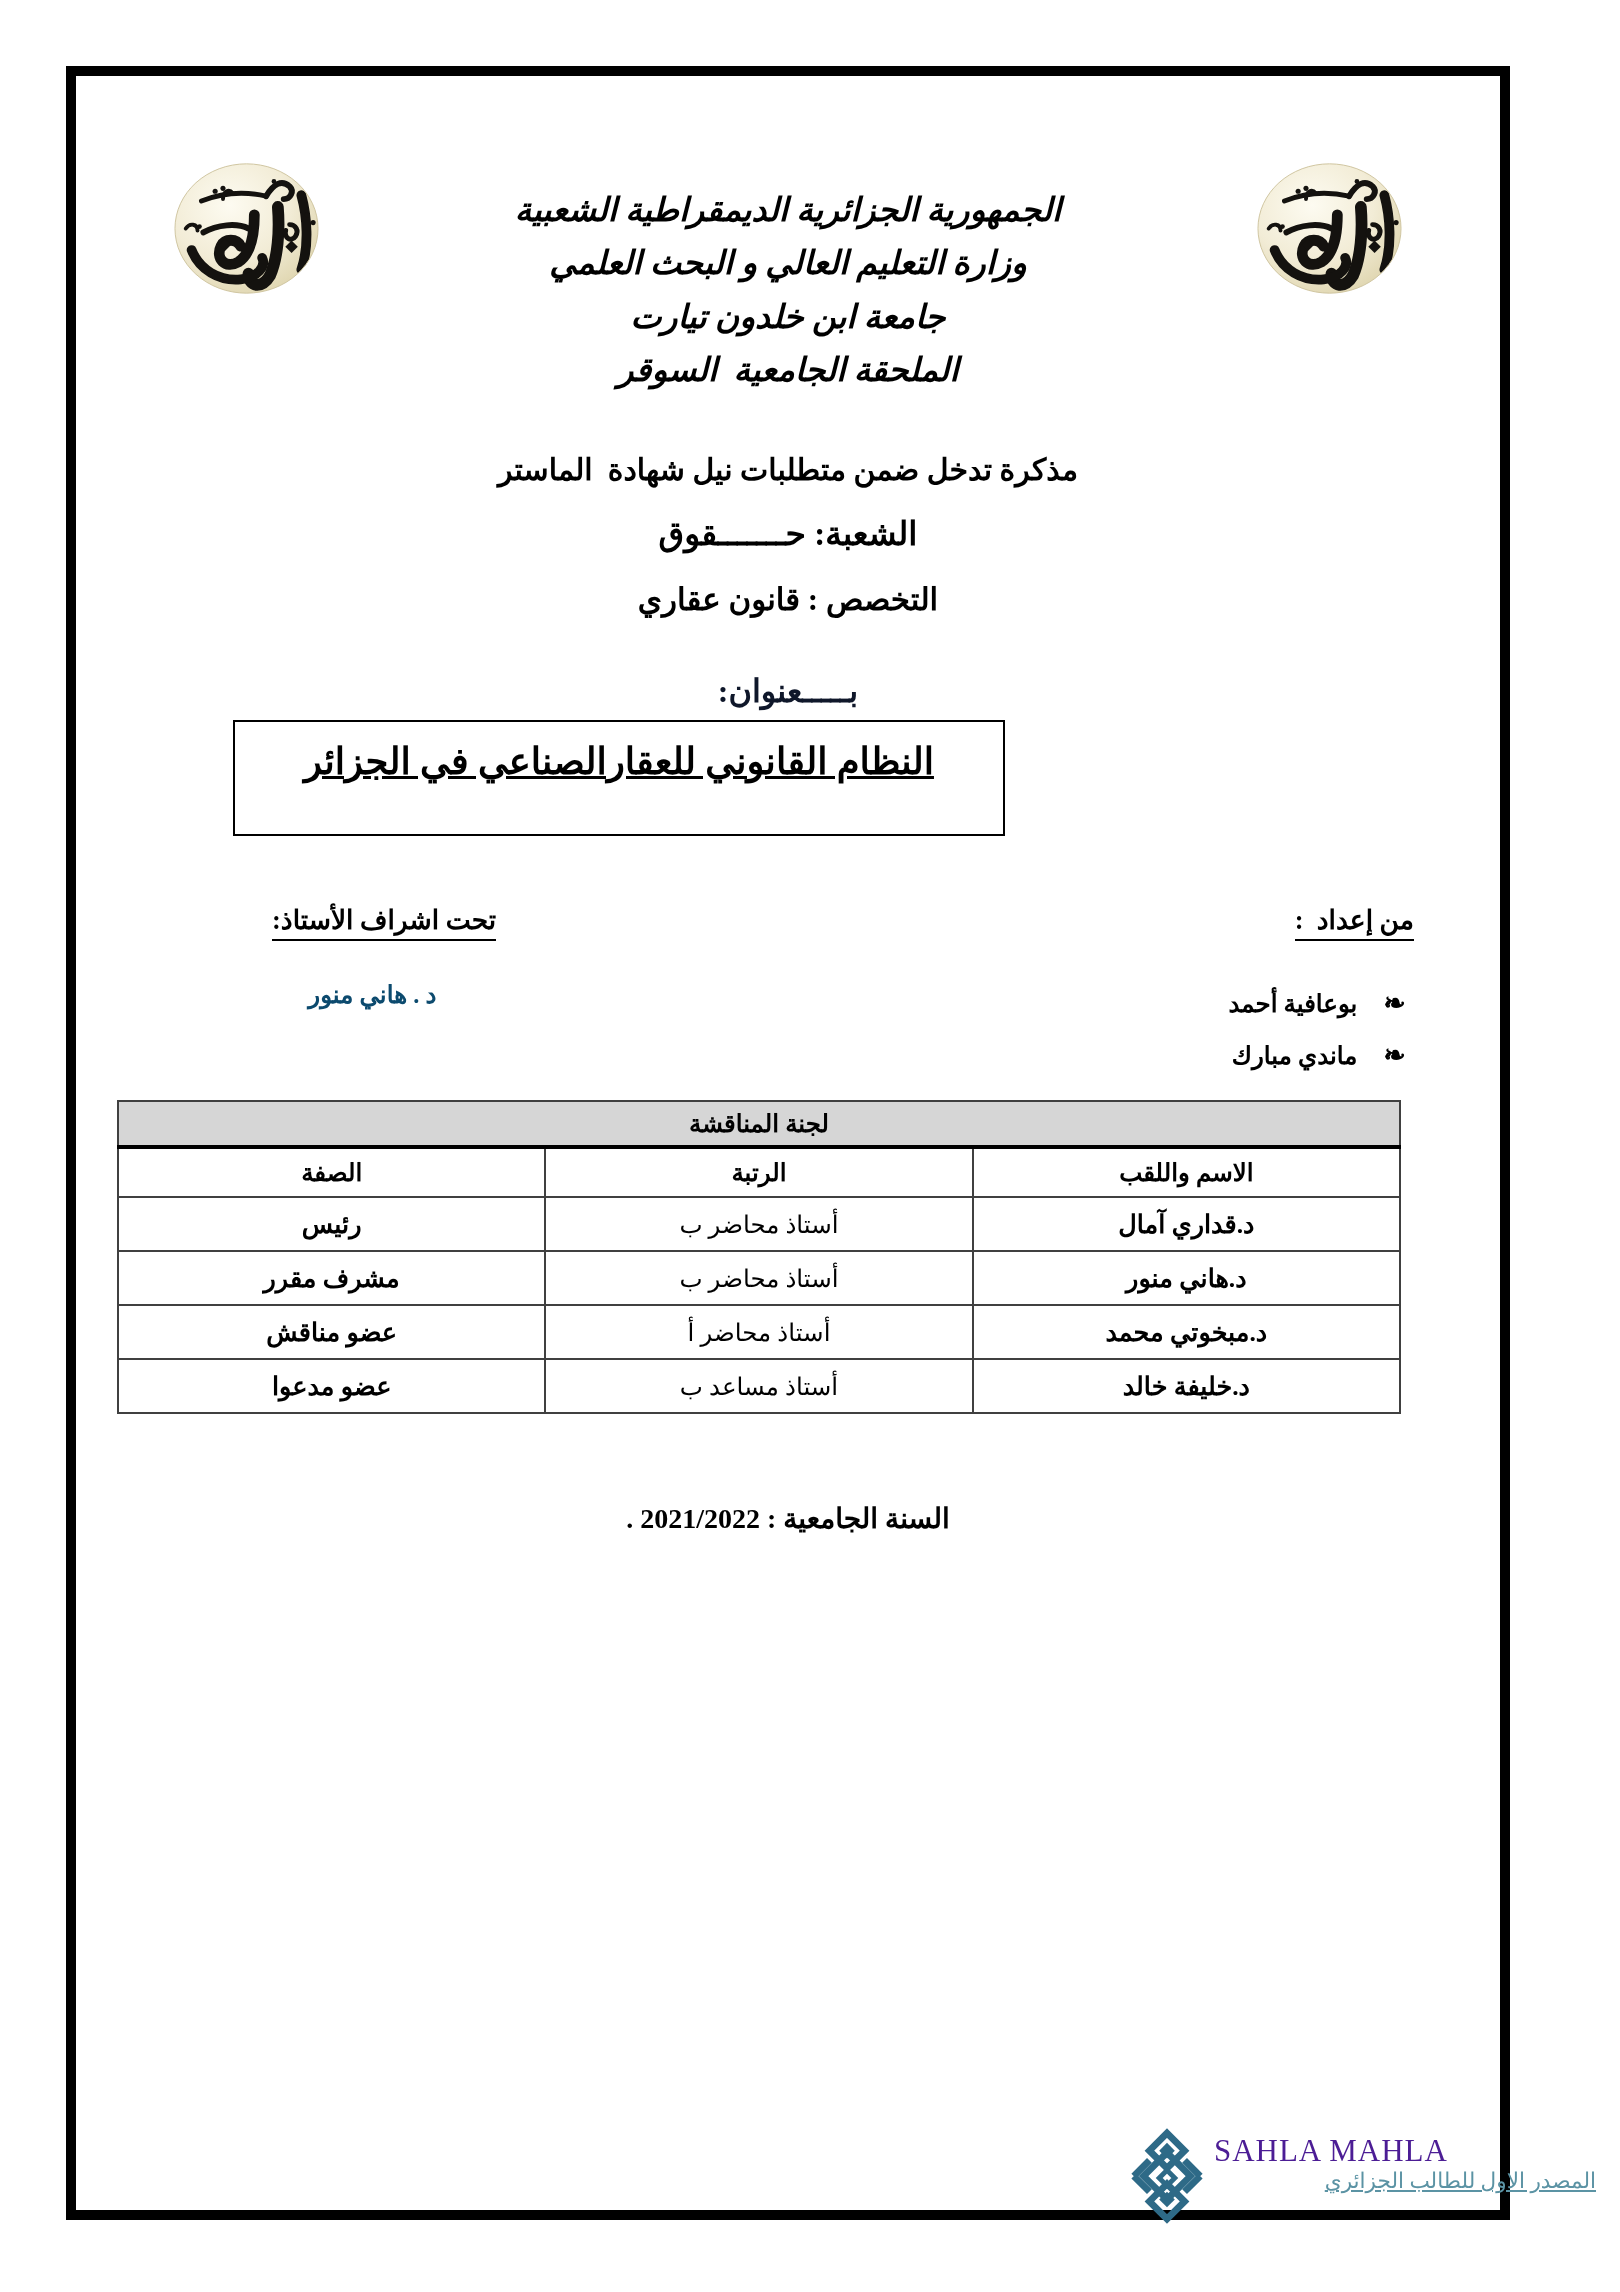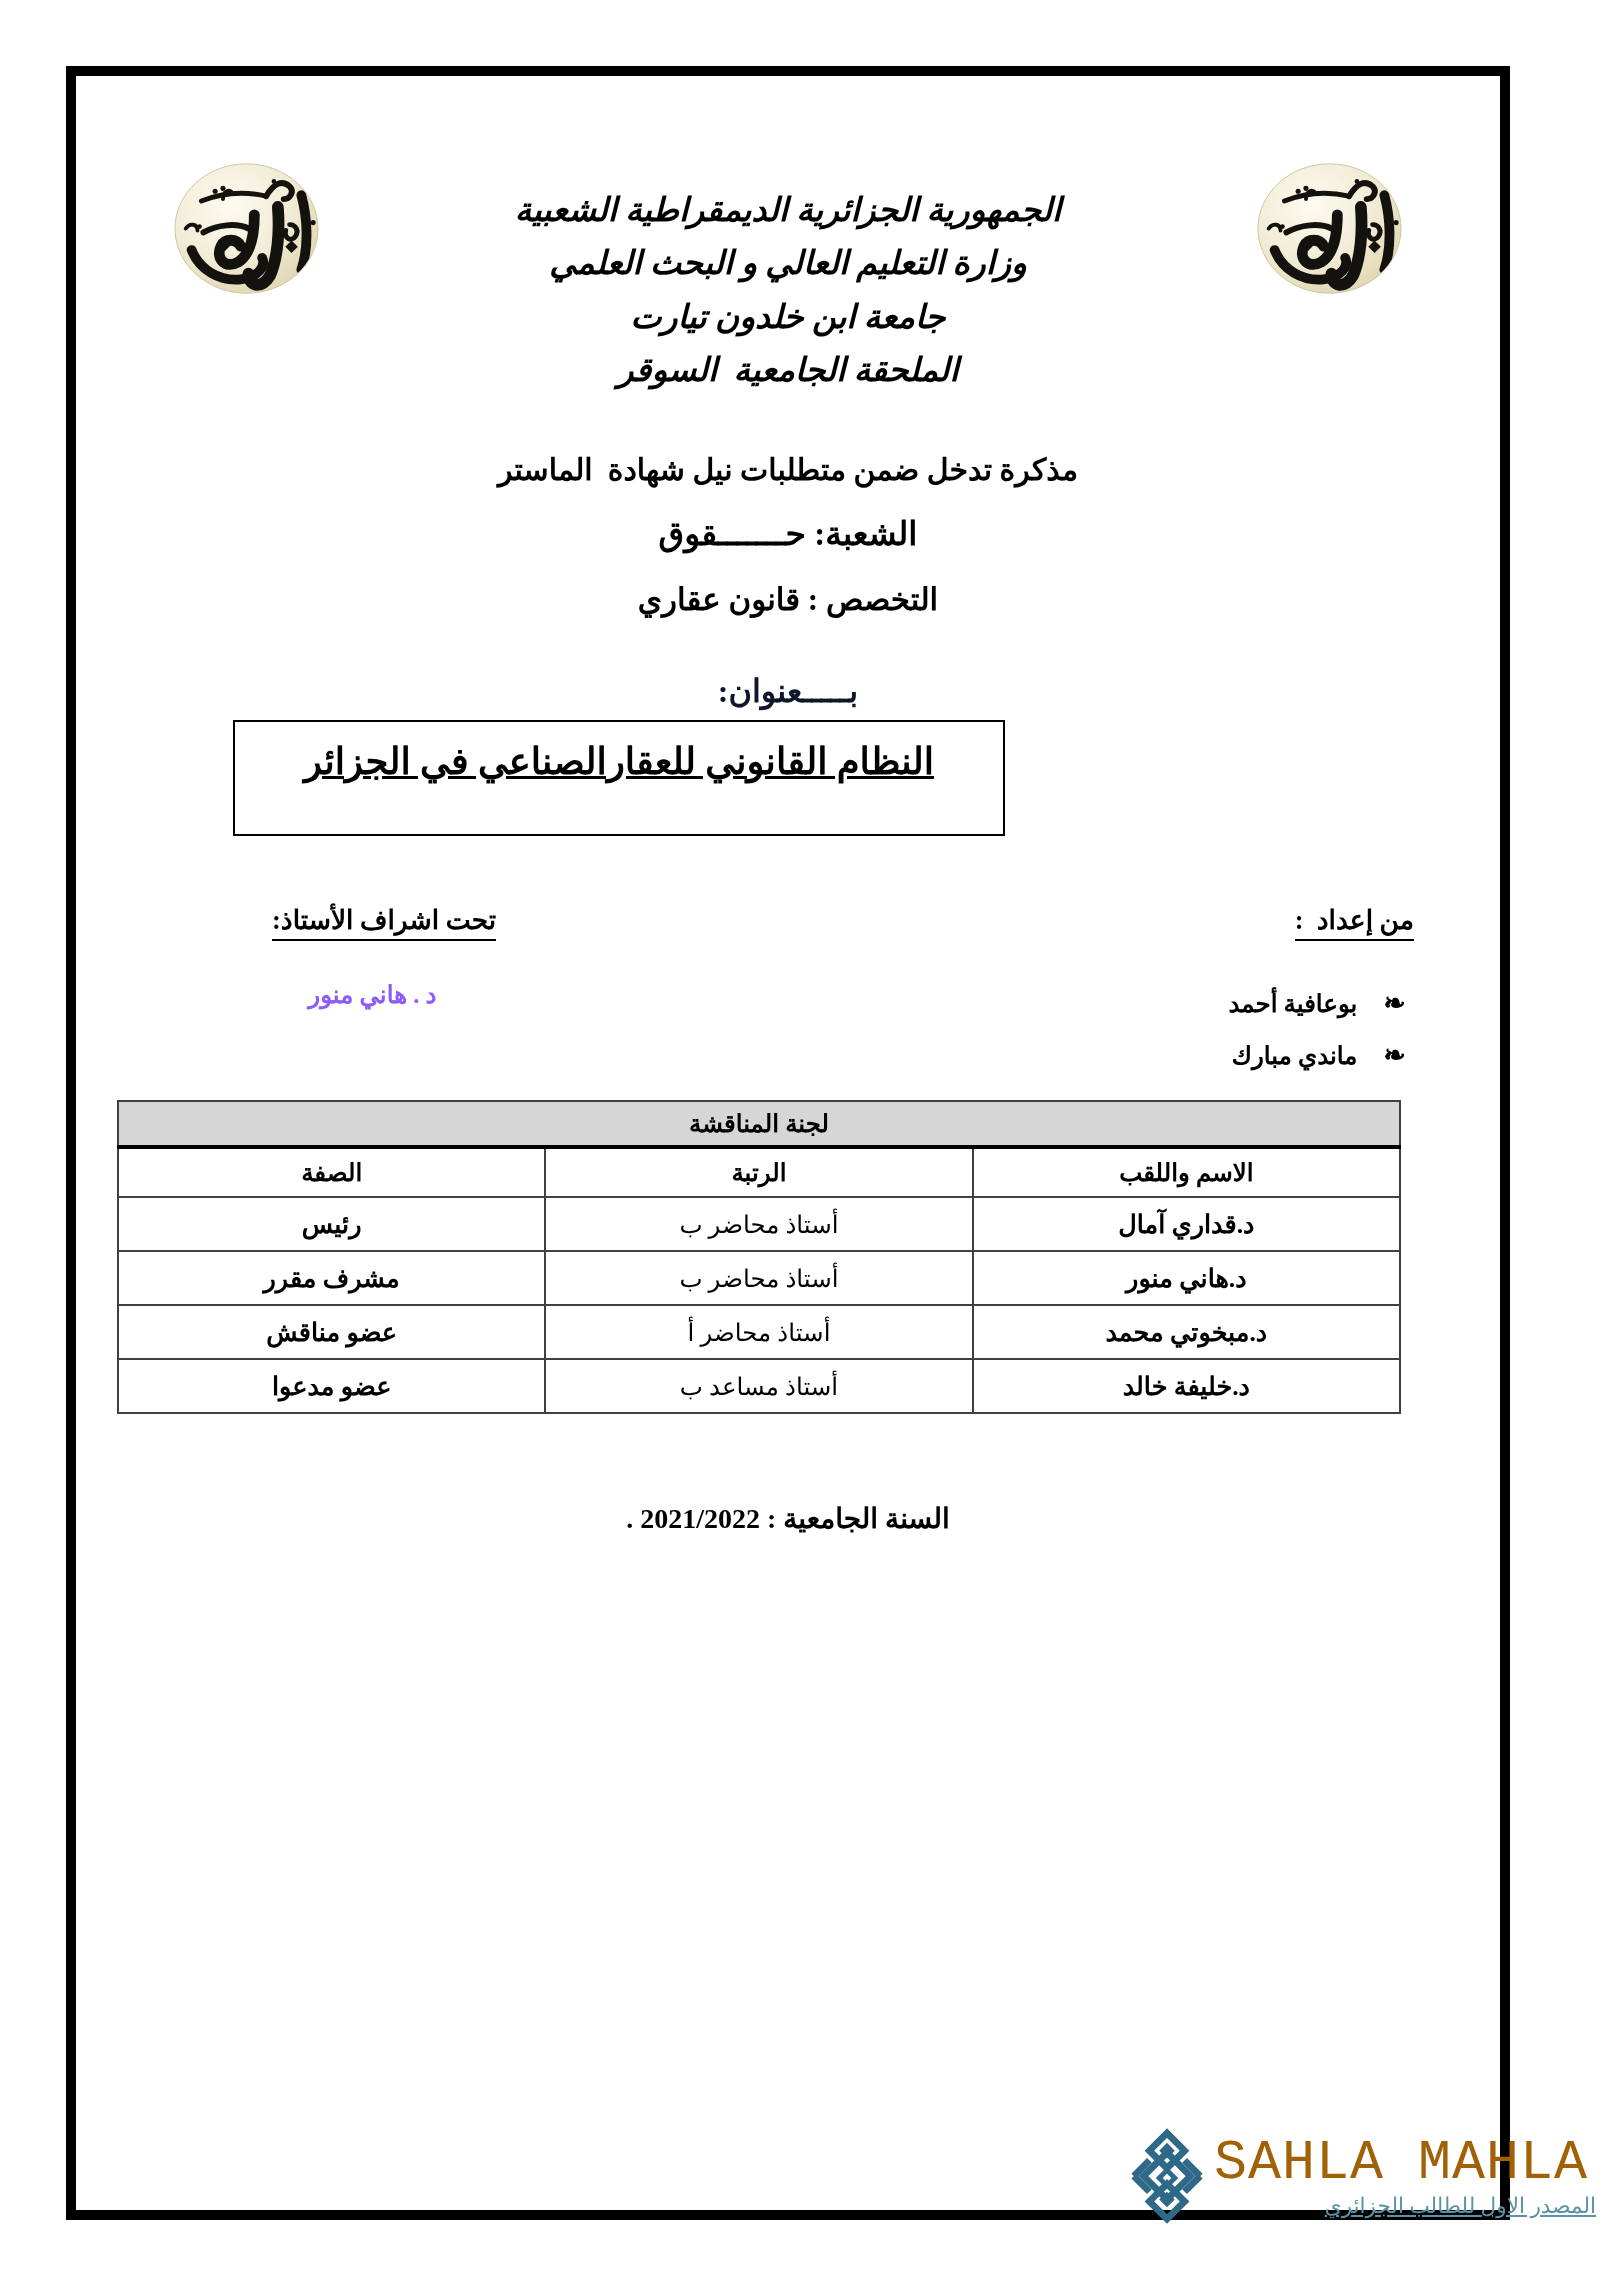--- a/index.html
+++ b/index.html
@@ -159,21 +159,21 @@
     color: #000;
     text-align: center;
     flex: 0 0 auto;
   }
   .author-name { flex: 0 0 auto; padding-right: 17.6px; }
 
   .supervisor-name {
     margin-top: 39px;
     font-weight: bold;
     font-size: 24.5px;
-    color: #8b5cf6;
+    color: #0c4a6e;
     white-space: pre;
     text-align: center;
     padding-right: 23.5px;
   }
 
   
   .jury-table {
     position: absolute;
     top: 1024px;
     left: 41px;
@@ -258,24 +258,24 @@
   }
   #watermark .wm-mark svg { display:block; width:100%; height:100%; }
   #watermark .wm-text {
     flex: 1 1 auto;
     display: flex;
     flex-direction: column;
     align-items: flex-start;
     direction: ltr;
   }
   .wm-title {
-    font-family: Liberation Mono, monospace;
-    font-size: 55px;
+    font-family: Liberation Serif, serif;
+    font-size: 31px;
     letter-spacing: 1px;
-    color: #a16207;
+    color: #4c1d95;
     line-height: 1.04;
     white-space: pre;
   }
   .wm-sub {
     font-family: "Liberation Serif", "DejaVu Serif", serif;
     font-size: 21.6px;
     color: #5b93a4;
     direction: rtl;
     align-self: flex-end;
     margin-top: 1px;

